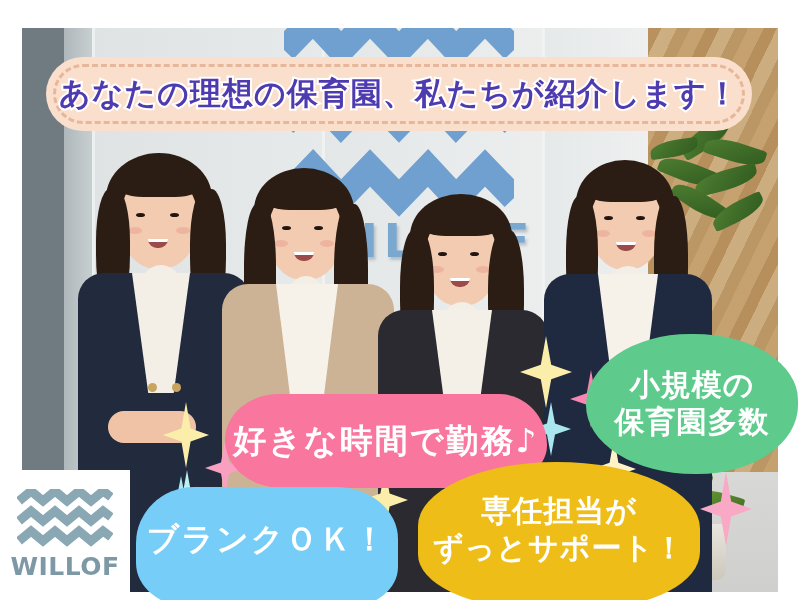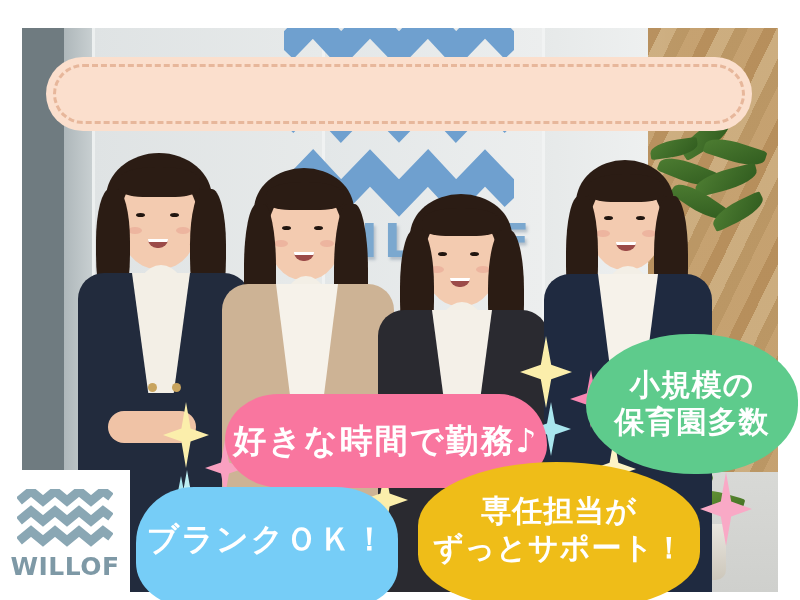--- a/index.html
+++ b/index.html
@@ -416,20 +416,21 @@
 
   <div class="bubble bubble-pink">好きな時間で勤務♪</div>
   <div class="bubble bubble-green">小規模の
 保育園多数</div>
   <div class="bubble bubble-blue">ブランクＯＫ！</div>
   <div class="bubble bubble-yellow">専任担当が
 ずっとサポート！</div>
 
   <div class="headline-bubble">
     <div class="headline-dash"></div>
+    <div class="headline-text">あなたの理想の保育園、私たちが紹介します！</div>
   </div>
 
   <div class="logo-card">
     <span>
       <svg width="96" height="58" viewBox="0 0 96 58" aria-hidden="true">
         <g fill="none" stroke="#8aa7b4" stroke-width="9" stroke-linejoin="miter">
           <polyline points="2,12 14,2 26,12 38,2 50,12 62,2 74,12 86,2 94,8"></polyline>
           <polyline points="2,32 14,22 26,32 38,22 50,32 62,22 74,32 86,22 94,28"></polyline>
           <polyline points="2,52 14,42 26,52 38,42 50,52 62,42 74,52 86,42 94,48"></polyline>
         </g>

